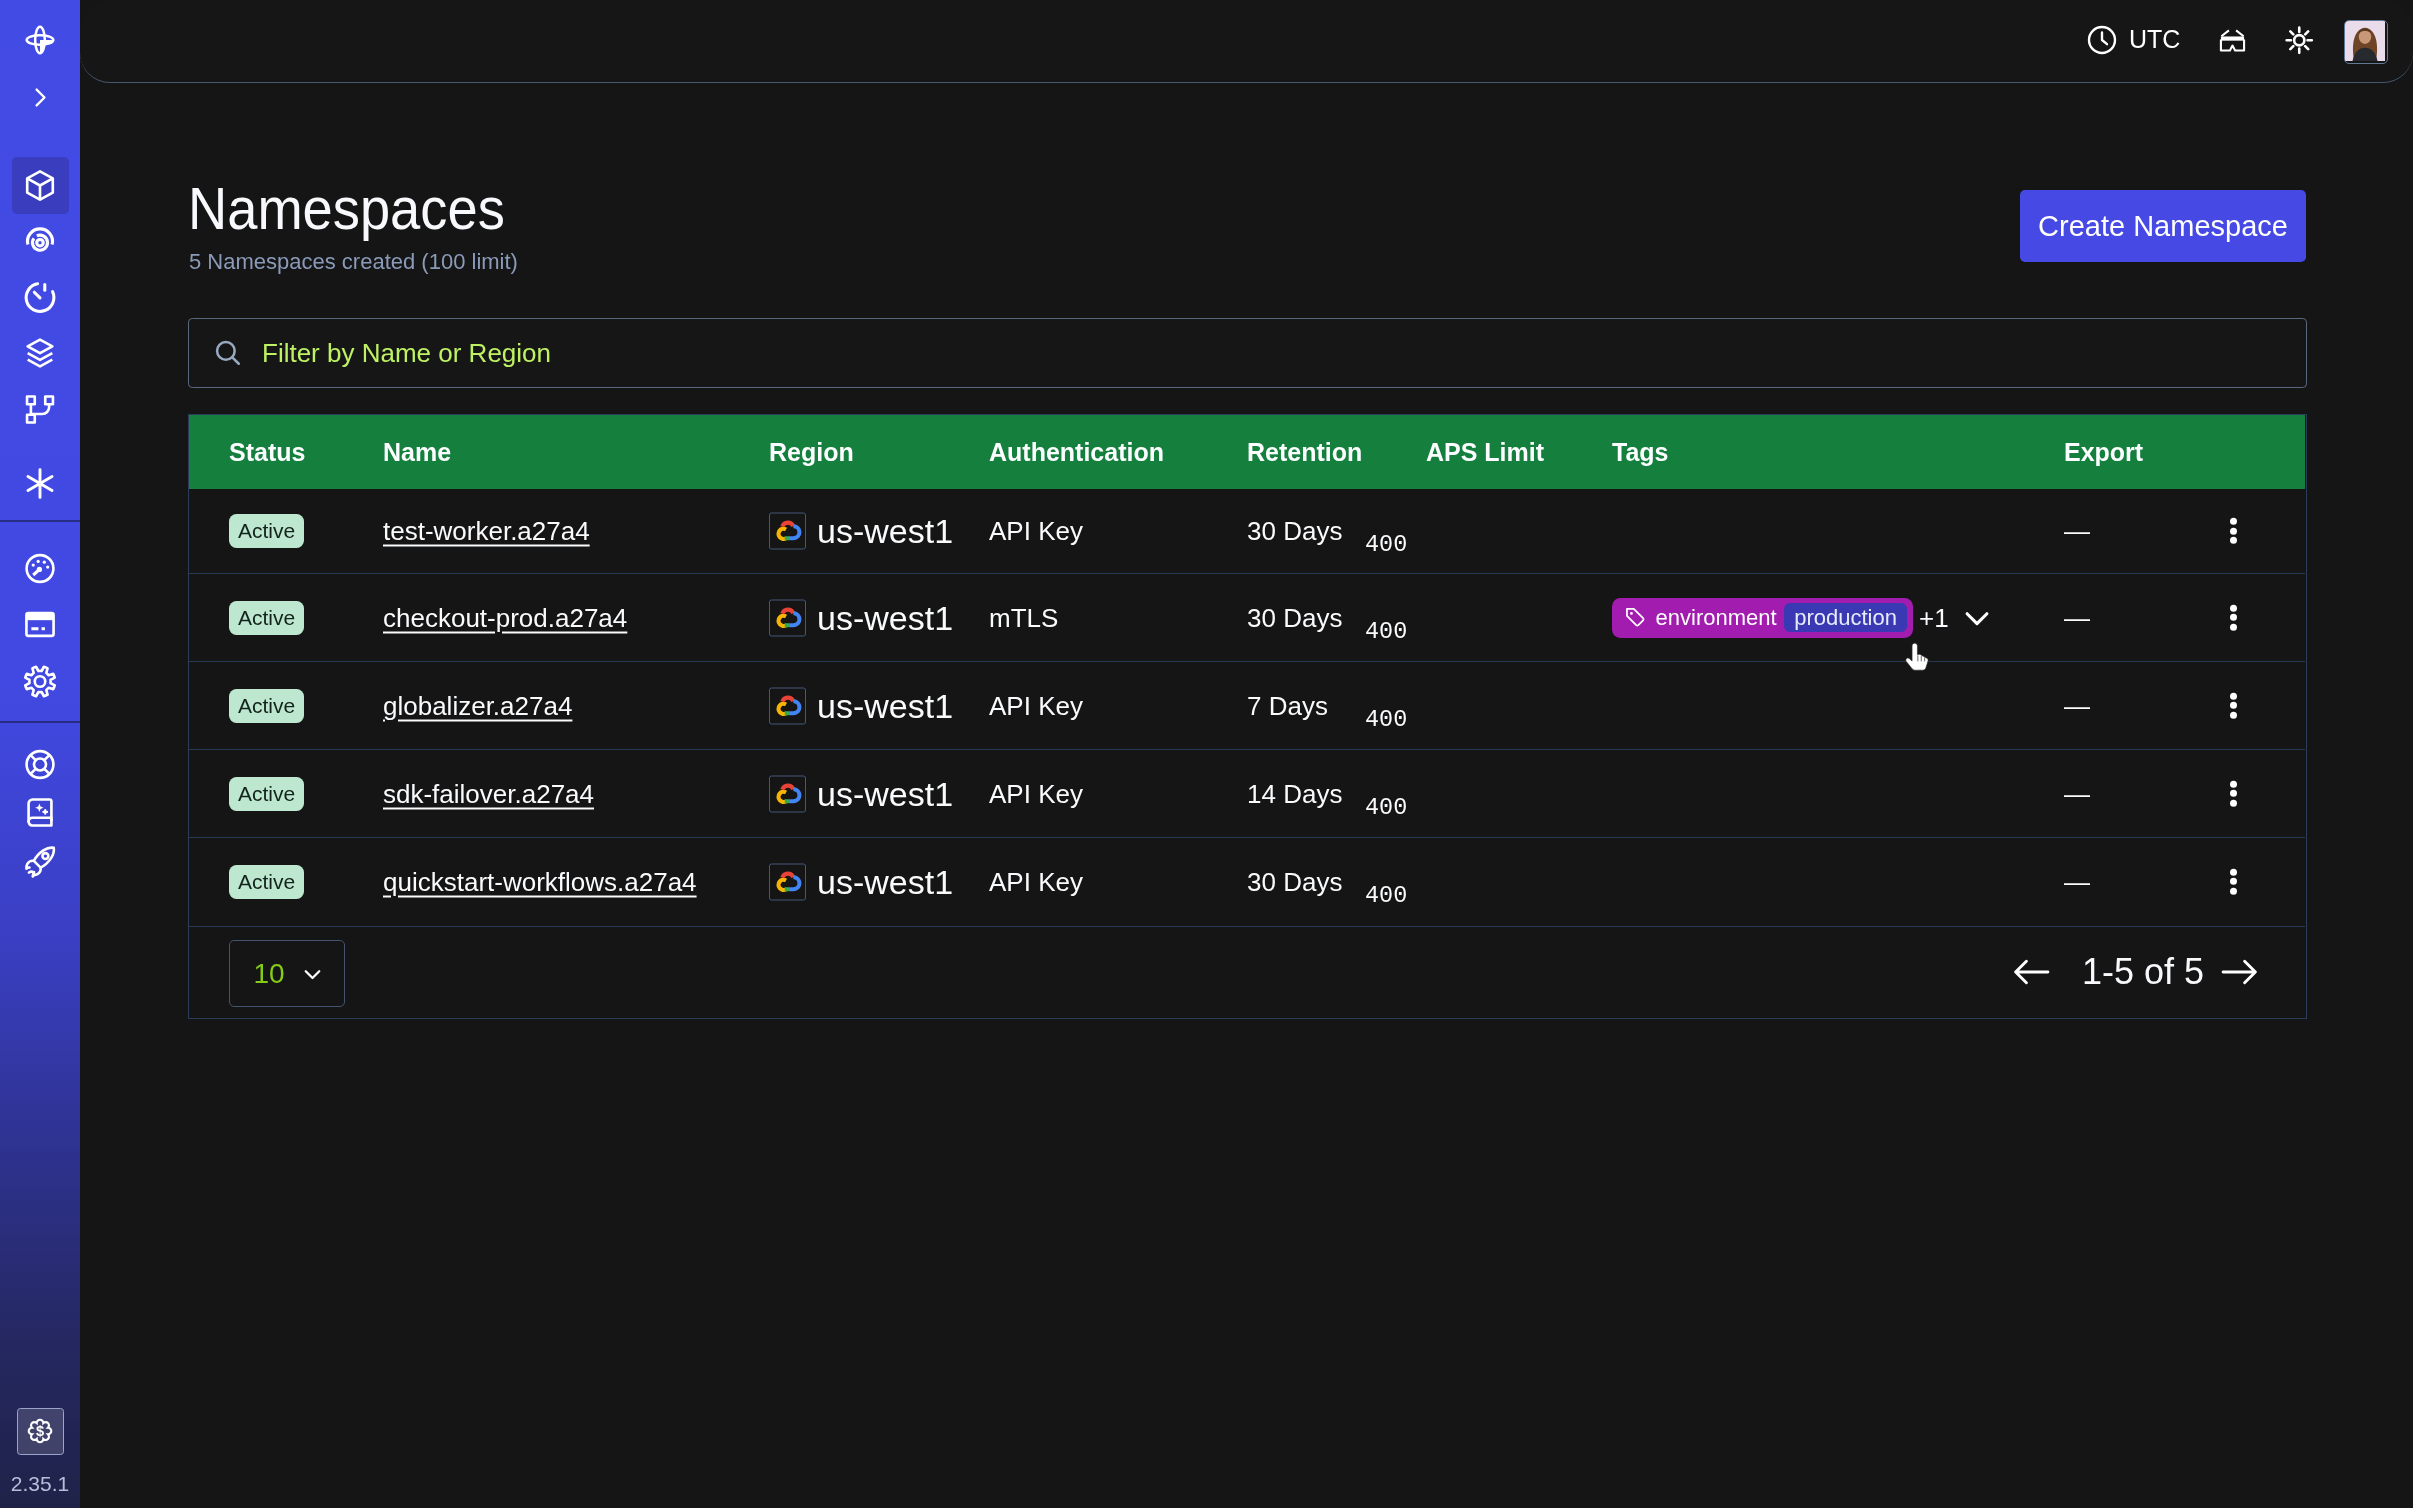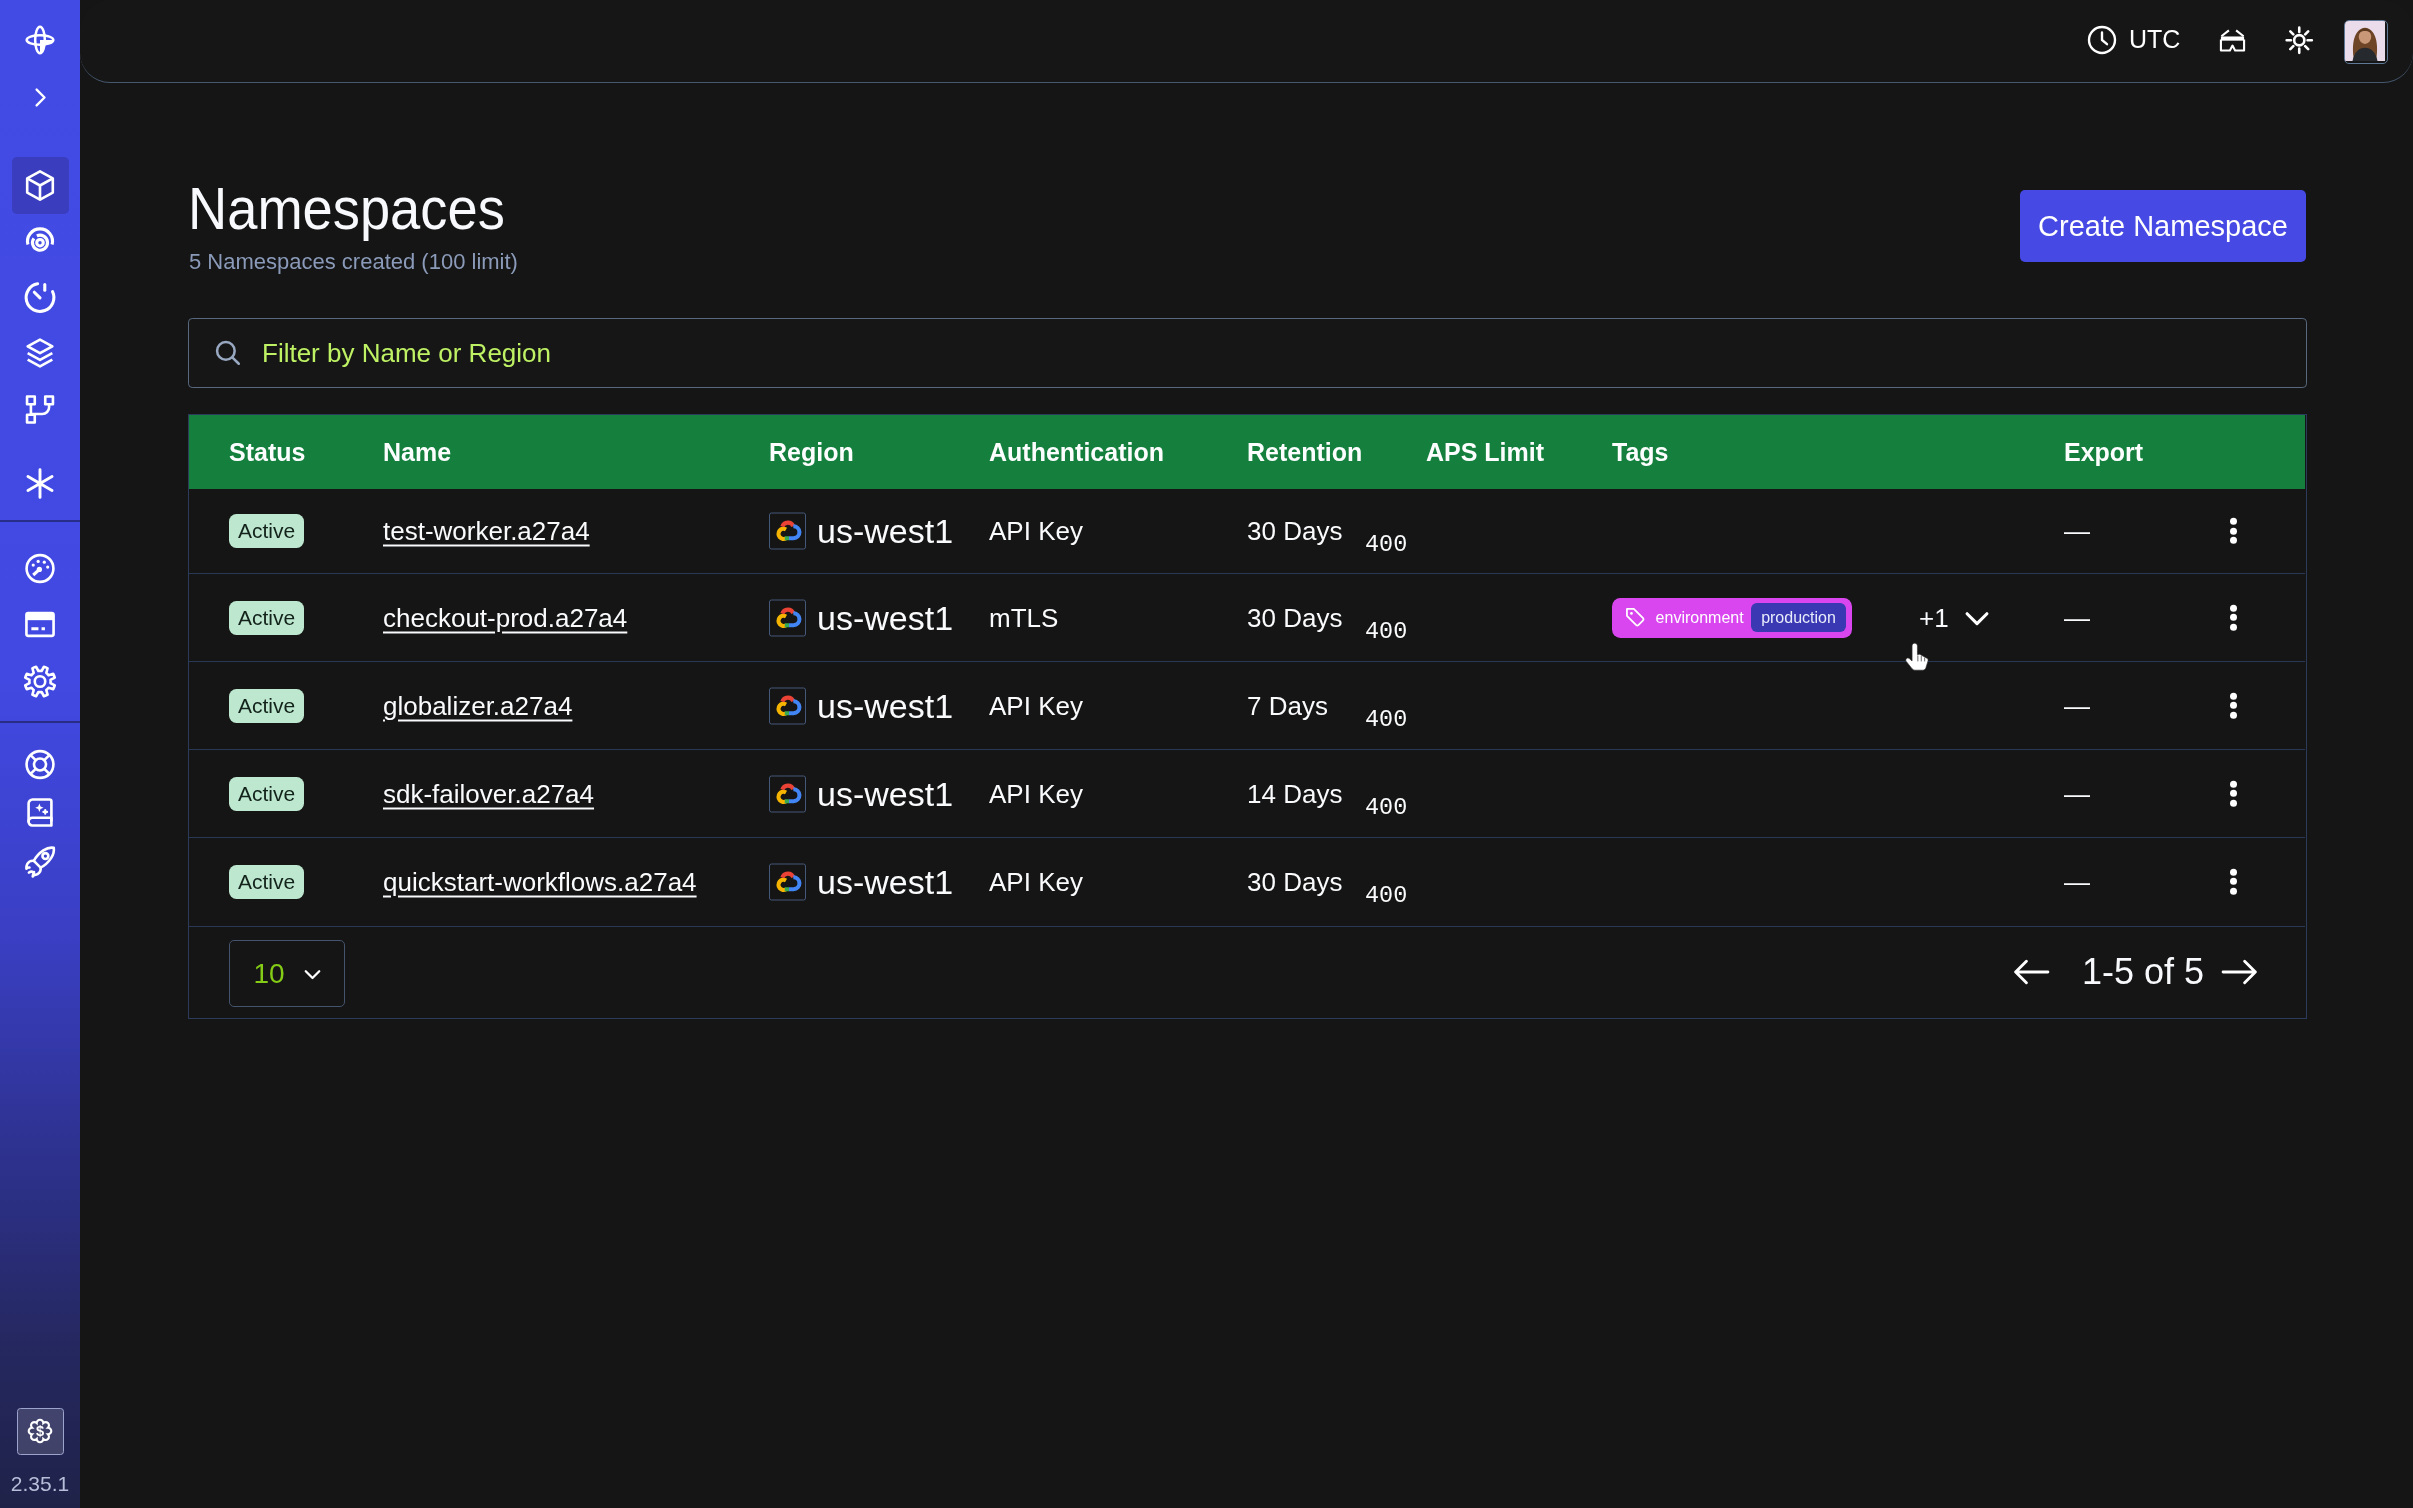--- a/index.html
+++ b/index.html
@@ -31,21 +31,21 @@
   .regtxt { position:absolute; left:628px; top:50%; transform:translateY(-50%); color:#FAFBFD; font-size:34px; }
   .aps { position:absolute; left:1176px; width:168px; top:50%; transform:translateY(-50%); color:#FAFBFD; font-family:"Liberation Mono", monospace; font-size:23.5px; text-align:left;margin-top:13px; }
   .dash { position:absolute; left:1875px; top:50%; transform:translateY(-50%); color:#FAFBFD; font-size:26px; }
   .kebab { position:absolute; left:2041px; top:50%; transform:translateY(-50%); width:8.4px; }
   .kebab i { display:block; width:7.1px; height:7.1px; border-radius:50%; background:#fff; margin:2.3px 0; }
   #tfoot { position:absolute; left:0; top:511px; width:2116px; height:91px; border-top:1.7px solid #283855; }
   #pagesel { position:absolute; left:40px; top:13.4px; width:116px; height:67px; border:1.7px solid #44536E; border-radius:5px; }
   #pagesel span { position:absolute; left:23.5px; top:50%; transform:translateY(-50%); color:#84cc16; font-size:28px; }
   #pageinfo { position:absolute; left:1893px; top:50%; transform:translateY(-50%); color:#F7F9FC; font-size:36px; }
   
-  .chip { position:absolute; left:1423px; top:50%; transform:translateY(-50%); height:40px; background:#d946ef; border-radius:8.4px; display:flex; align-items:center; color:#fff; font-size:16px; }
+  .chip { position:absolute; left:1423px; top:50%; transform:translateY(-50%); height:40px; background:#a21caf; border-radius:8.4px; display:flex; align-items:center; color:#fff; font-size:22px; }
   .chip .inner { background:#3A38B2; border-radius:5.9px; height:28.5px; display:flex; align-items:center; padding:0 10px; margin:0 5.9px 0 7.5px; color:#E9EDFB; }
   .plus1 { position:absolute; left:1730px; top:50%; transform:translateY(-50%); color:#F7F9FC; font-size:26px; }
 </style>
 </head>
 <body>
 <svg width="0" height="0" style="position:absolute">
     <defs>
 <g id="gcl" fill="none" stroke-linecap="butt">
   <path d="M 21.6 21.4 A 8.4 8.4 0 1 0 21.8 35.9" stroke="#F4B400" stroke-width="6.8"></path>
   <path d="M 15.4 16.9 A 9.7 9.7 0 0 1 33.6 16.1" stroke="#EA4335" stroke-width="6.8"></path>

